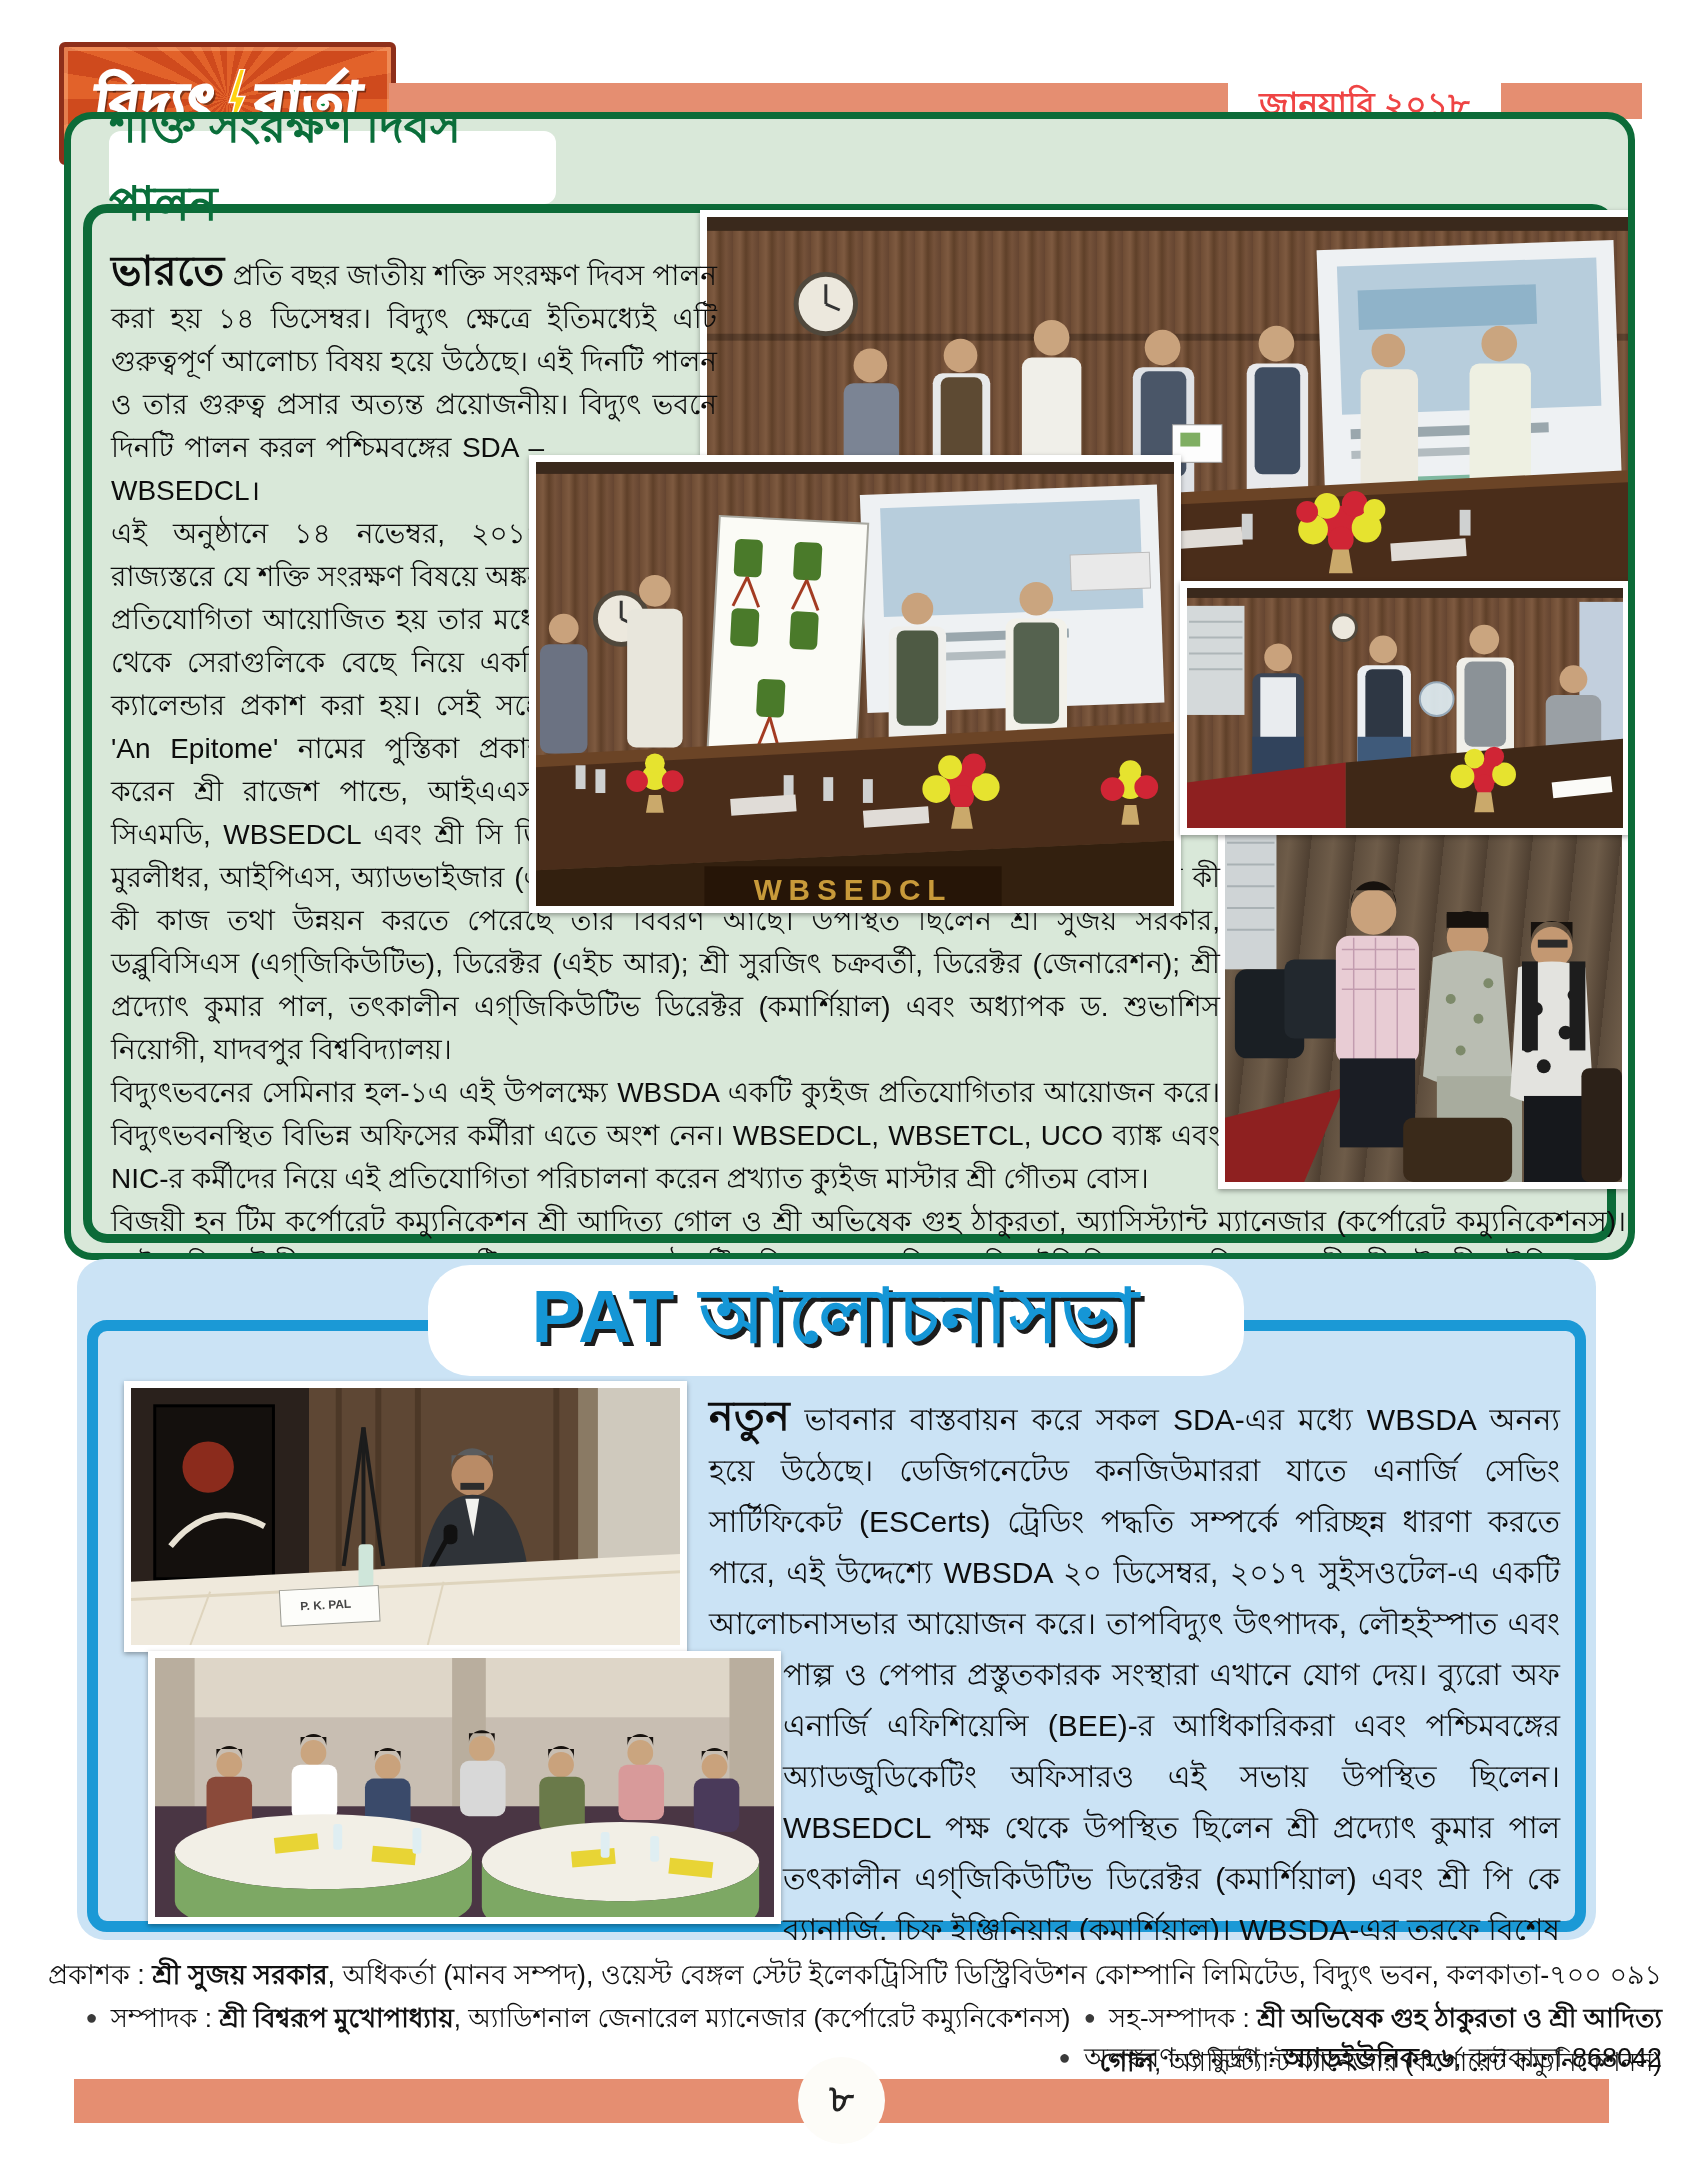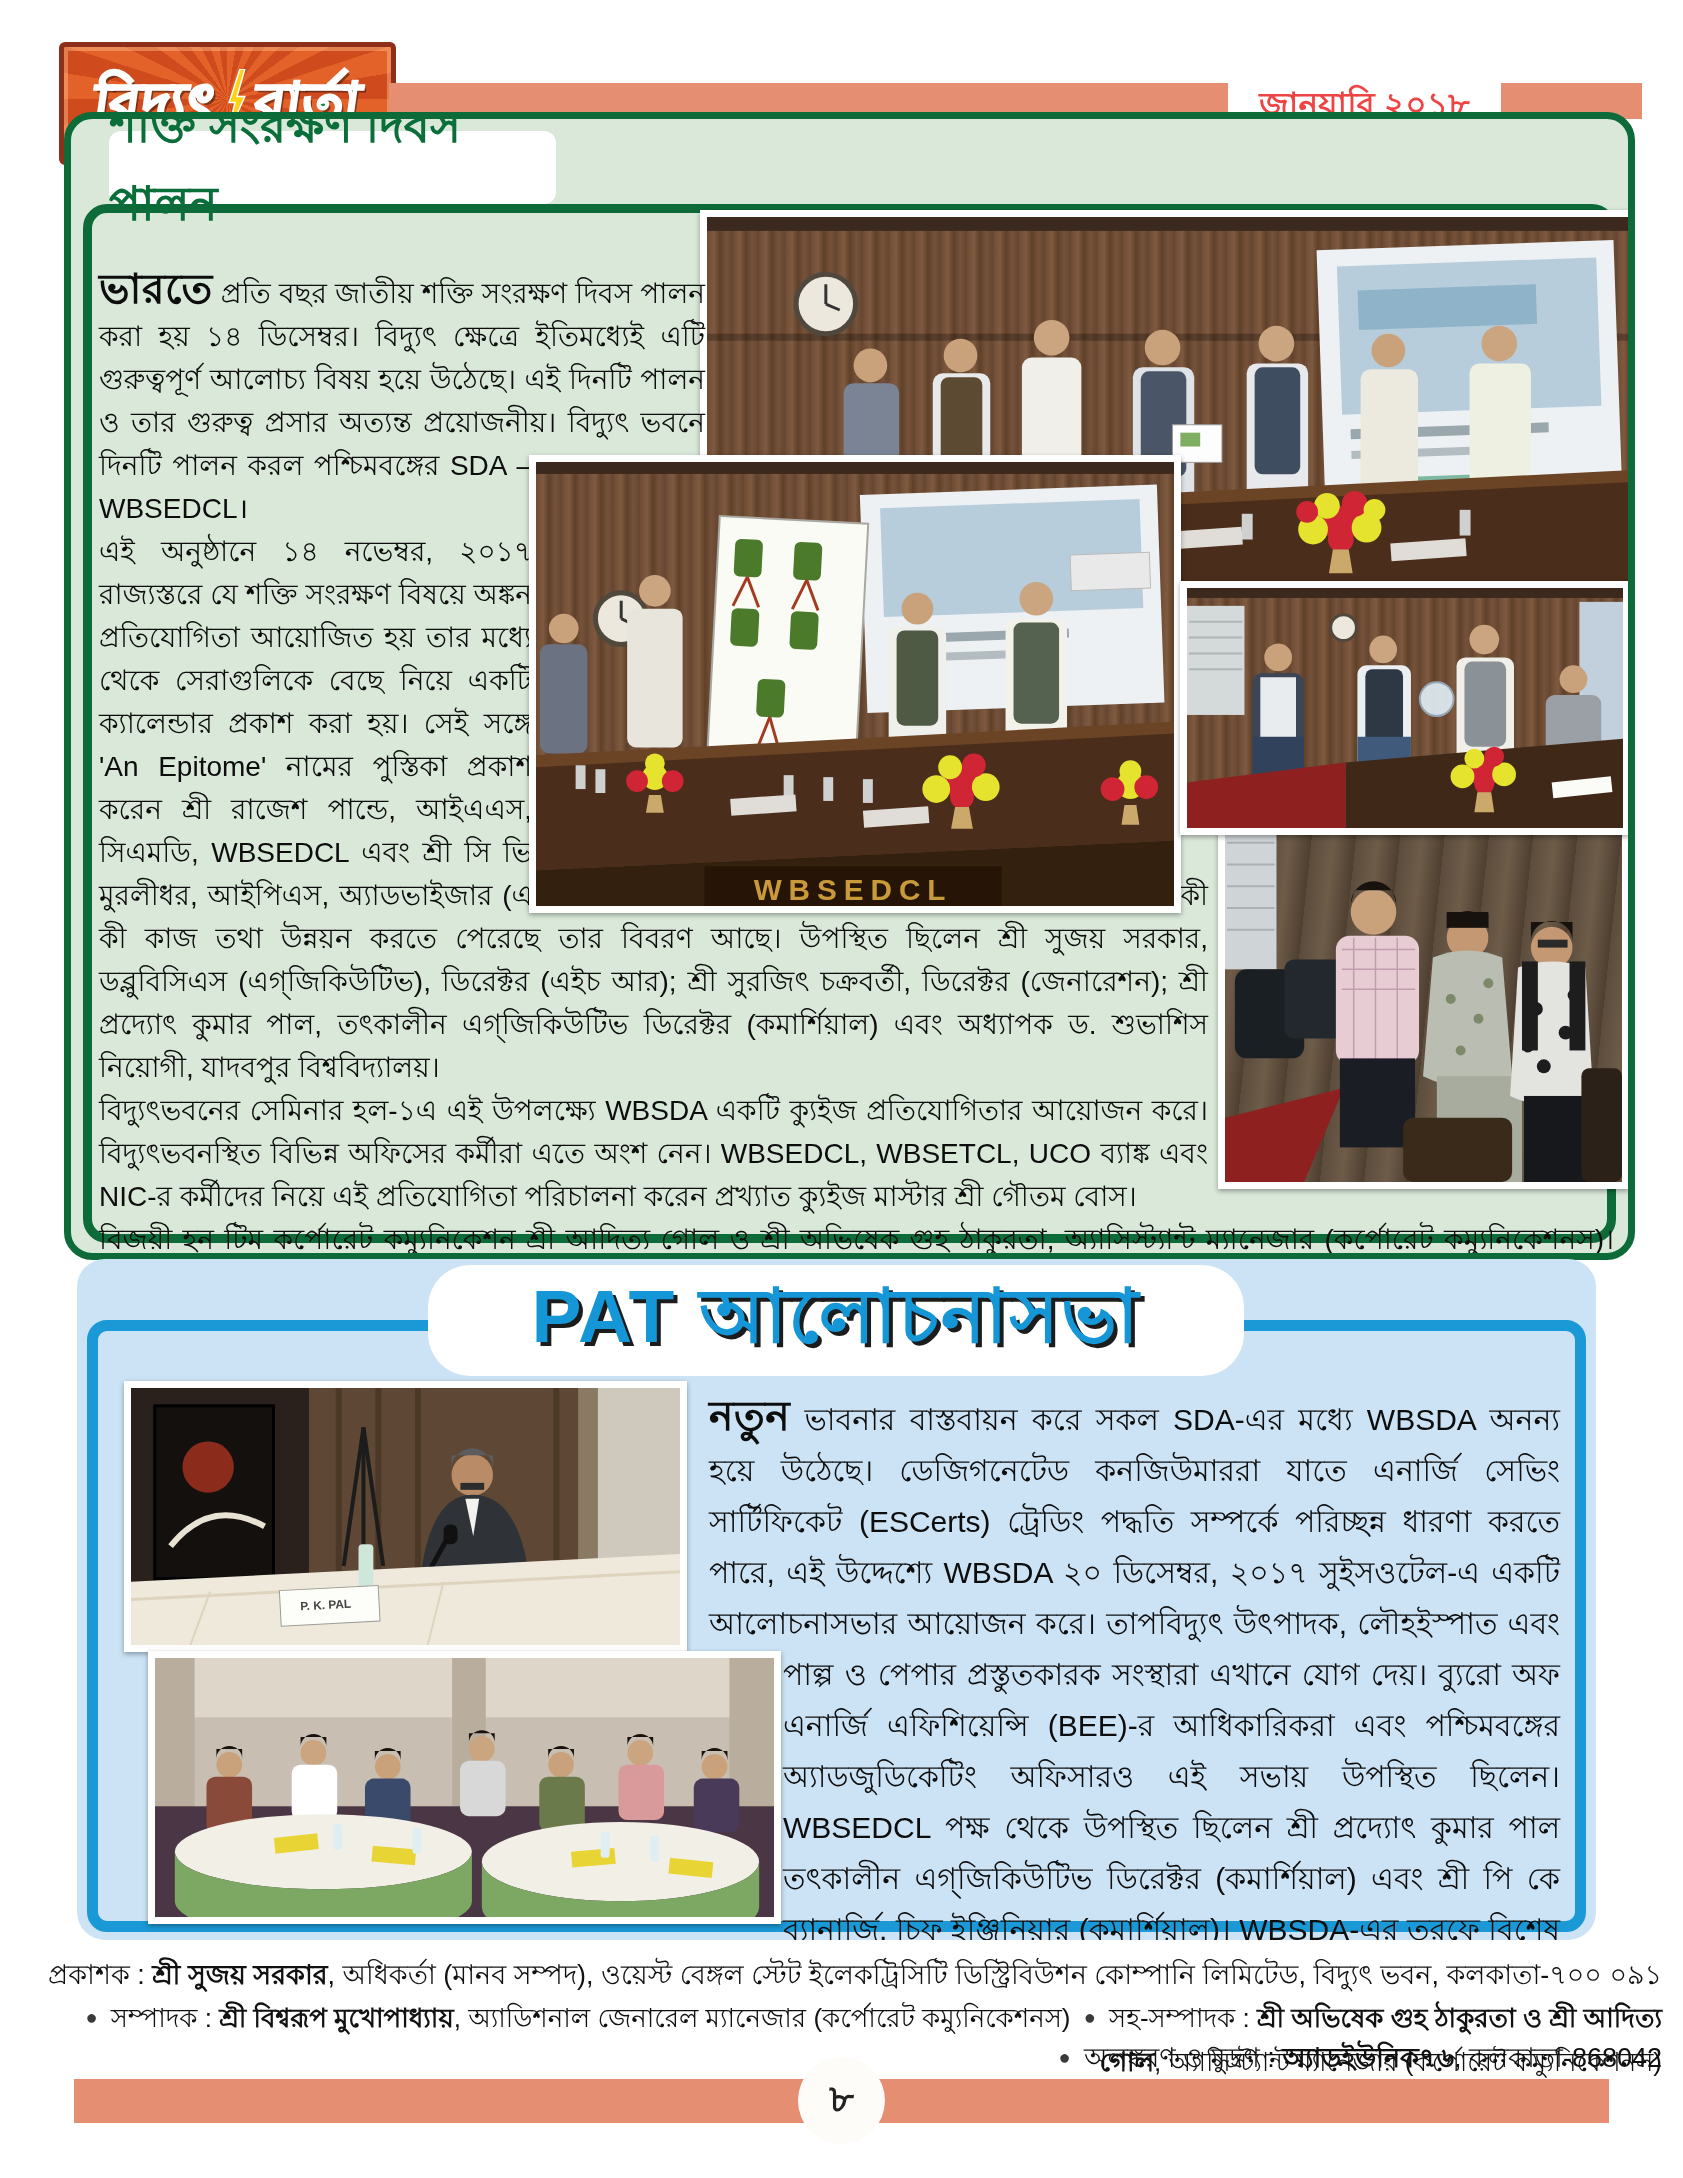--- a/index.html
+++ b/index.html
@@ -21,21 +21,21 @@
   .innerframe{position:absolute;border-radius:24px;z-index:0;}
   #sec1 .innerframe{left:12px;right:12px;top:85px;bottom:10px;border:9px solid #0c6b38;}
   #sec2 .innerframe{left:10px;right:10px;top:61px;bottom:8px;border:11px solid #1b99d6;border-radius:20px;}
   .badge{position:absolute;background:#fff;display:flex;align-items:center;justify-content:center;z-index:3;}
   #badge1{left:38px;top:12px;width:447px;height:73px;border-radius:12px;}
   #badge1 .t{font-size:47px;font-weight:bold;color:#0a6e3a;}
   #badge2{left:351px;top:6px;width:816px;height:111px;border-radius:42px;}
   #badge2 .t{font-size:75px;font-weight:900;color:#1596d6;text-shadow:4px 4px 0 #1c1c1c;letter-spacing:2px;white-space:nowrap;}
   
   .copy{position:absolute;z-index:2;text-align:justify;color:#0d0d0d;}
-  #copy1{left:28px;top:131px;width:1515px;font-size:28px;line-height:43px;margin-top:18px;}
+  #copy1{left:40px;top:131px;width:1515px;font-size:28px;line-height:43px;}
   #copy2{left:38px;top:132px;width:1445px;font-size:30px;line-height:51px;}
   .copy p{margin:0;}
   .lead{font-weight:bold;font-size:41px;letter-spacing:0.5px;}
   .spR{float:right;clear:right;width:0;}
   .spL{float:left;clear:left;width:0;}
   
   .photo{position:absolute;border:7px solid #ffffff;box-shadow:0 2px 5px rgba(0,0,0,.35);overflow:hidden;z-index:2;}
   .photo svg{display:block;}
   .wood{background:repeating-linear-gradient(90deg,#6e4c34 0px,#7e5a40 7px,#5f4029 13px,#75523a 19px,#654531 26px);margin-top:12px;}
   .curtain{background:repeating-linear-gradient(96deg,#5c4c3c 0px,#6e5c49 22px,#4e3f31 44px);}

